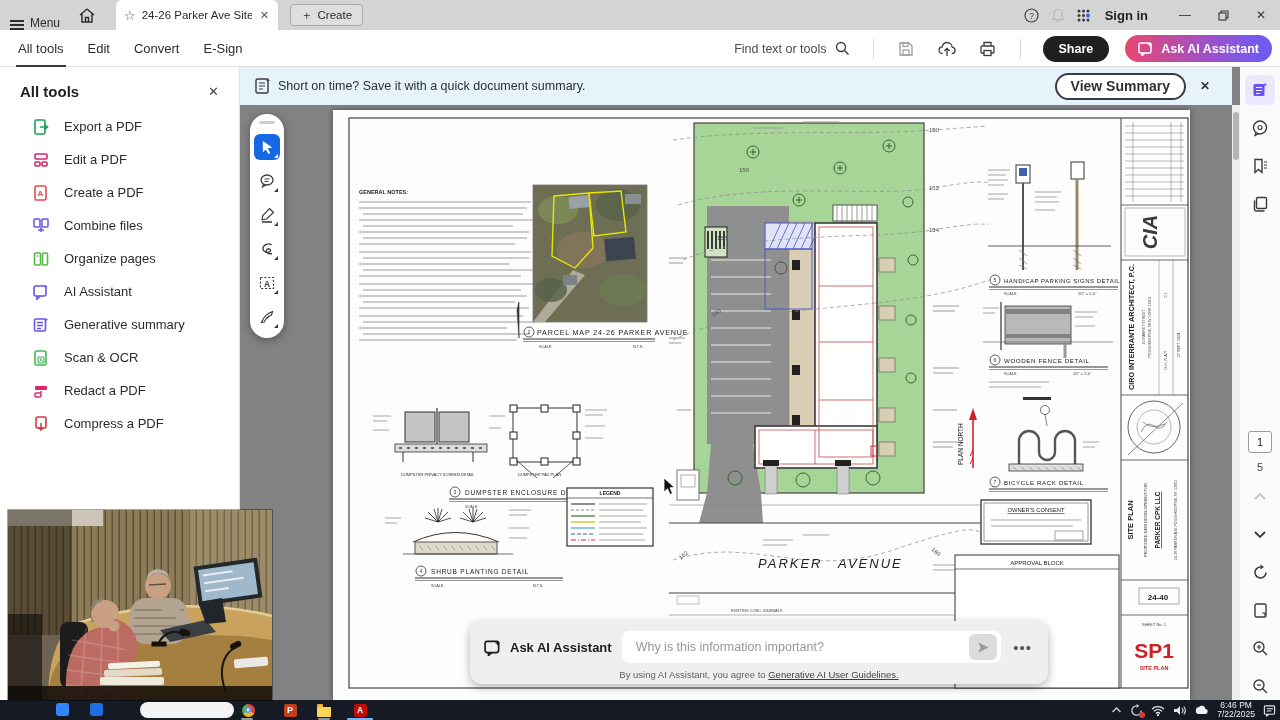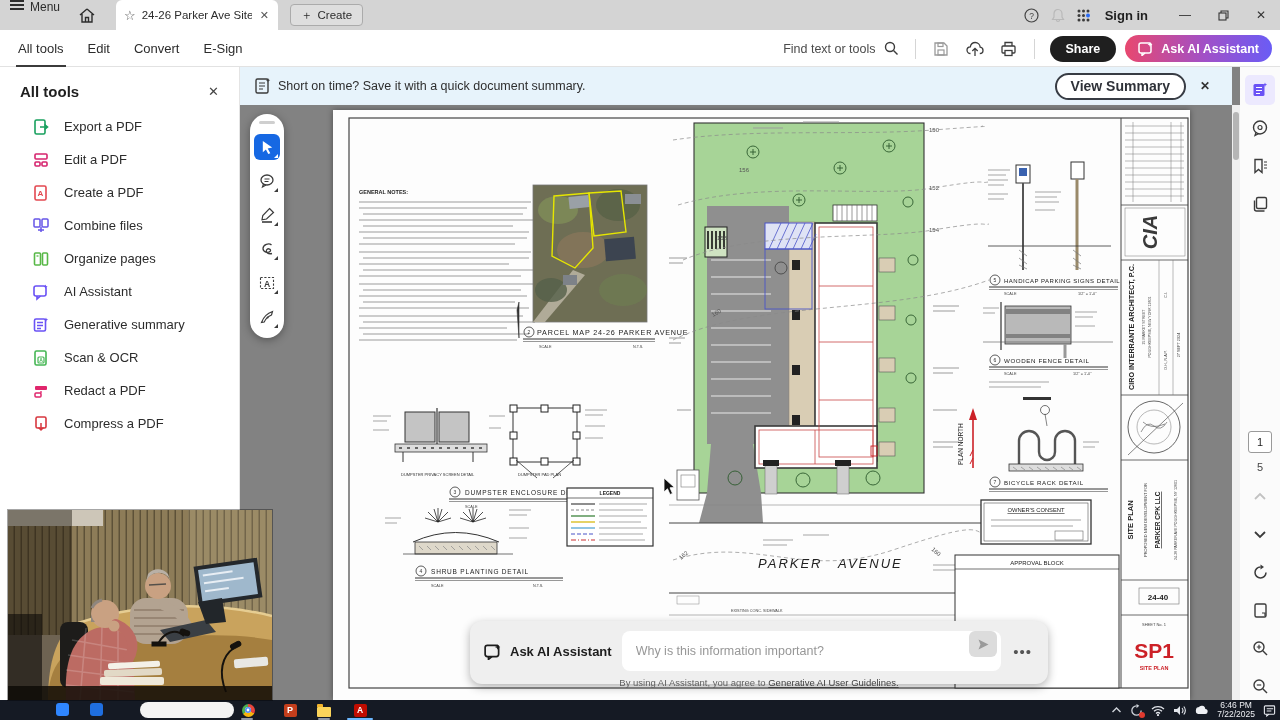--- a/index.html
+++ b/index.html
@@ -1,37 +1,37 @@
 <!DOCTYPE html>
 <html><head>
 <meta charset="utf-8">
 <style>
   html,body{margin:0;padding:0;background:#000;}
   *{box-sizing:border-box;font-family:"Liberation Sans",sans-serif;}
   .screen{position:relative;width:1280px;height:720px;background:#828282;overflow:hidden;}
   
   .titlebar{position:absolute;left:0;top:0;width:1280px;height:30px;background:#d4d4d4;display:flex;align-items:center;}
-  .menu-btn{display:flex;align-items:flex-start;gap:6px;padding:0 10px;height:30px;color:#2c2c2c;font-size:12px;cursor:default;}
+  .menu-btn{display:flex;align-items:flex-end;gap:6px;padding:0 10px;height:30px;color:#2c2c2c;font-size:12px;cursor:default;}
   .hamb{width:14px;height:10px;border-top:2px solid #2c2c2c;border-bottom:2px solid #2c2c2c;position:relative;}
   .hamb:before{content:"";position:absolute;left:0;top:2px;width:14px;height:2px;background:#2c2c2c;}
   .home-btn{width:34px;height:30px;display:flex;align-items:center;justify-content:center;}
   .doc-tab{margin-left:12px;width:162px;height:30px;background:#fff;border-radius:6px 6px 0 0;display:flex;align-items:center;padding:0 8px;gap:6px;}
   .doc-tab .ttl{font-size:11.5px;color:#2c2c2c;white-space:nowrap;overflow:hidden;max-width:110px;}
   .tab-x{color:#555;font-size:11px;margin-left:2px;}
   .star{color:#555;font-size:13px;}
   .create-btn{margin-left:12px;height:22px;border:1px solid #ababab;border-radius:4px;background:#dedede;display:flex;align-items:center;gap:5px;padding:0 10px;font-size:11.5px;color:#2c2c2c;}
   .tb-right{position:absolute;right:0;top:0;height:30px;display:flex;align-items:center;gap:0;}
   .tb-ic{width:26px;height:30px;display:flex;align-items:center;justify-content:center;color:#444;font-size:13px;}
   .signin{font-size:13px;font-weight:bold;color:#1f1f1f;margin:0 18px 0 8px;}
   .winctl{width:38px;height:30px;display:flex;align-items:center;justify-content:center;color:#333;font-size:12px;}
   
   .toolbar{position:absolute;left:0;top:30px;width:1280px;height:37px;background:#fff;border-bottom:1px solid #e2e2e2;display:flex;align-items:center;}
   .view-tab{font-size:13px;color:#2c2c2c;padding:0 12px;height:37px;display:flex;align-items:center;position:relative;}
   .view-tab.active:after{content:"";position:absolute;left:10px;right:10px;bottom:0;height:2px;background:#3b3b3b;}
-  .tb2-right{position:absolute;right:8px;top:30px;height:37px;display:flex;align-items:center;gap:4px;}
+  .tb2-right{position:absolute;right:8px;top:30px;height:37px;display:flex;align-items:center;gap:11px;}
   .find{display:flex;align-items:center;gap:8px;font-size:12.5px;color:#4b4b4b;padding-right:6px;}
   .vdiv{width:1px;height:20px;background:#d5d5d5;margin:0 6px;}
   .ic-btn{width:30px;height:30px;display:flex;align-items:center;justify-content:center;border-radius:4px;}
   .share-btn{height:26px;background:#1f1f1f;color:#fff;font-size:12.5px;font-weight:bold;border-radius:13px;display:flex;align-items:center;padding:0 16px;margin:0 5px;}
   .ai-btn{height:27px;border-radius:14px;background:linear-gradient(90deg,#e8486f 0%,#a050c8 55%,#6a5cf5 100%);color:#fff;font-size:12.5px;font-weight:bold;display:flex;align-items:center;gap:7px;padding:0 13px;}
   
   .notif{position:absolute;left:240px;top:67px;width:992px;height:38px;background:#e7f3fb;display:flex;align-items:center;padding:0 14px;gap:6px;}
   .notif .msg{font-size:12.5px;color:#2e2e2e;flex:1;}
   .view-sum{height:27px;border:2px solid #383c44;border-radius:14px;background:#fff;color:#2e3138;font-size:14px;font-weight:bold;display:flex;align-items:center;padding:0 14px;}
   .notif-x{color:#333;font-size:12px;font-weight:bold;padding:0 8px;}
@@ -56,21 +56,21 @@
   .scrollcol{position:absolute;left:1232px;top:105px;width:8px;height:615px;background:#efefef;}
   .thumb{position:absolute;left:1px;top:7px;width:6px;height:48px;border-radius:3px;background:#b5b5b5;}
   .rail{position:absolute;left:1240px;top:67px;width:40px;height:653px;background:#fbfbfb;display:flex;flex-direction:column;align-items:center;}
   .rail-ic{width:30px;height:30px;display:flex;align-items:center;justify-content:center;border-radius:5px;margin-top:8px;}
   .pagerbox{margin-top:212px;width:24px;height:22px;border:1px solid #9a9a9a;border-radius:3px;background:#fff;display:flex;align-items:center;justify-content:center;font-size:11px;color:#222;}
   .pagertotal{font-size:11px;color:#444;margin-top:8px;}
   
   .aibar{position:absolute;left:470px;top:621px;width:578px;height:63px;background:#efefef;border-radius:12px;box-shadow:0 3px 10px rgba(0,0,0,.3);z-index:40;padding:10px 14px 0 14px;}
   .aibar-row{display:flex;align-items:center;gap:10px;}
   .aibar-label{display:flex;align-items:center;gap:8px;font-size:13px;font-weight:bold;color:#1c1c1c;white-space:nowrap;}
-  .aibar-input{flex:1;height:40px;background:#fff;border-radius:8px;display:flex;padding:0 4px 0 12px;}
+  .aibar-input{flex:1;height:32px;background:#fff;border-radius:8px;display:flex;align-items:center;padding:0 4px 0 12px;}
   .aibar-input input{border:none;outline:none;flex:1;font-size:12.5px;color:#444;background:transparent;}
   .aibar-input input::placeholder{color:#979797;}
   .send-btn{width:28px;height:26px;border-radius:6px;background:#dcdcdc;display:flex;align-items:center;justify-content:center;}
   .dots{color:#555;font-size:15px;letter-spacing:1px;padding:0 2px;}
   .ai-disc{margin-top:6px;text-align:center;font-size:9.5px;color:#5f5f5f;}
   .ai-disc u{color:#3f3f3f;}
   
   .webcam{position:absolute;left:8px;top:510px;width:264px;height:190px;z-index:60;box-shadow:0 0 0 1px rgba(0,0,0,.35);}
   
   .taskbar{position:absolute;left:0;top:700px;width:1280px;height:20px;background:#151a24;z-index:50;display:flex;align-items:center;}

